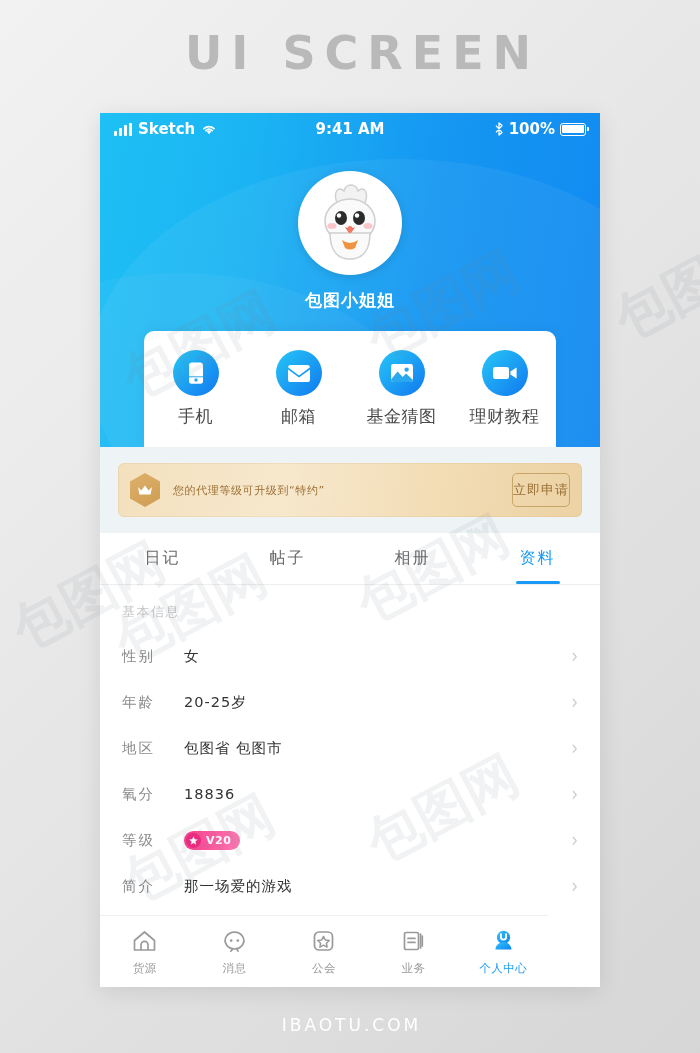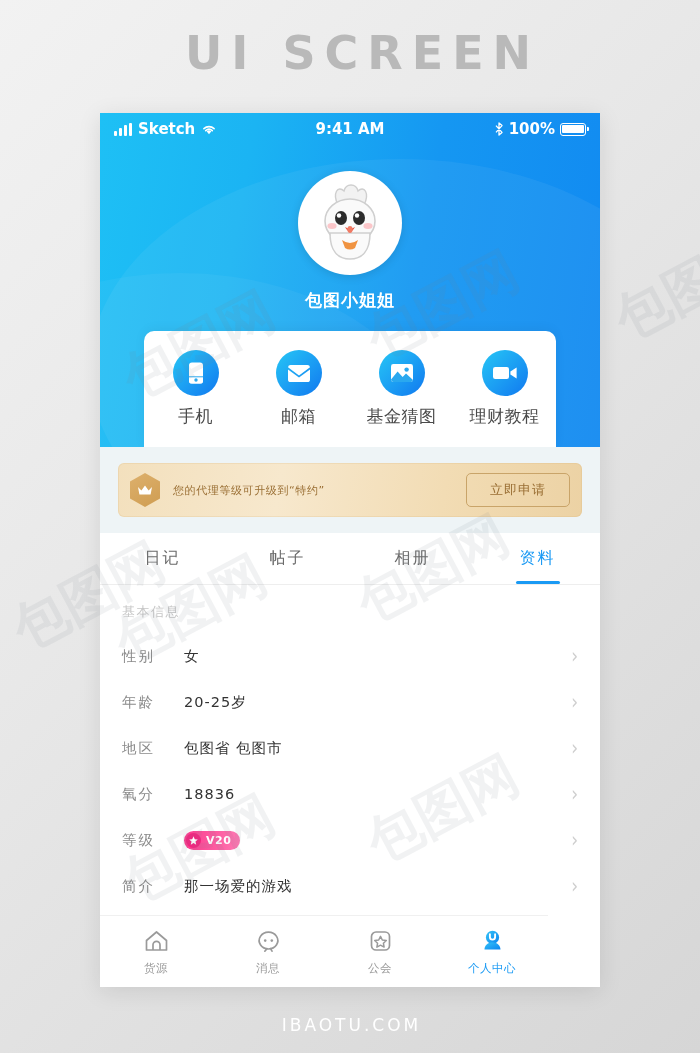--- a/index.html
+++ b/index.html
@@ -201,21 +201,21 @@
     flex: 1;
     margin-left: 13px;
     font-size: 11px;
     color: #9a6f34;
     letter-spacing: 0.6px;
   }
   .banner-btn {
     flex: 0 0 auto;
     border: 1px solid #c9a469;
     border-radius: 5px;
-    padding: 7px 23px;
+    padding: 7px 0;
     font-size: 13px;
     color: #9a6f34;
     letter-spacing: 1px;
     background: transparent;
     font-family: inherit;
     cursor: pointer;
   }
 
   
   .tabs {
@@ -557,20 +557,31 @@
     <div class="nav-item">
       <div class="nav-icon">
         <svg width="25" height="24" viewBox="0 0 25 24">
           <rect x="3.5" y="3" width="18" height="18" rx="4.5" fill="none" stroke="#9a9a9a" stroke-width="1.7"></rect>
           <path d="M12.5 7.4 L14.3 11 L18.3 11.5 L15.4 14.2 L16.1 18.1 L12.5 16.2 L8.9 18.1 L9.6 14.2 L6.7 11.5 L10.7 11 Z" fill="none" stroke="#9a9a9a" stroke-width="1.5" stroke-linejoin="round"></path>
         </svg>
       </div>
       <div class="nav-label">公会</div>
     </div>
 
+    <div class="nav-item">
+      <div class="nav-icon">
+        <svg width="25" height="24" viewBox="0 0 25 24">
+          <rect x="3.5" y="3.5" width="14" height="17" rx="1.6" fill="none" stroke="#9a9a9a" stroke-width="1.7"></rect>
+          <path d="M19.6 5 v14" stroke="#9a9a9a" stroke-width="1.7" stroke-linecap="round"></path>
+          <path d="M21.3 7 v10" stroke="#9a9a9a" stroke-width="1.7" stroke-linecap="round"></path>
+          <path d="M7 9.4 h7 M7 13.4 h7" stroke="#9a9a9a" stroke-width="1.7" stroke-linecap="round"></path>
+        </svg>
+      </div>
+      <div class="nav-label">业务</div>
+    </div>
 
     <div class="nav-item active">
       <div class="nav-icon">
         <svg width="25" height="24" viewBox="0 0 25 24">
           <defs>
             <linearGradient id="pg" x1="0" y1="0" x2="1" y2="1">
               <stop offset="0%" stop-color="#35c3f7"></stop>
               <stop offset="100%" stop-color="#0a84f0"></stop>
             </linearGradient>
           </defs>

